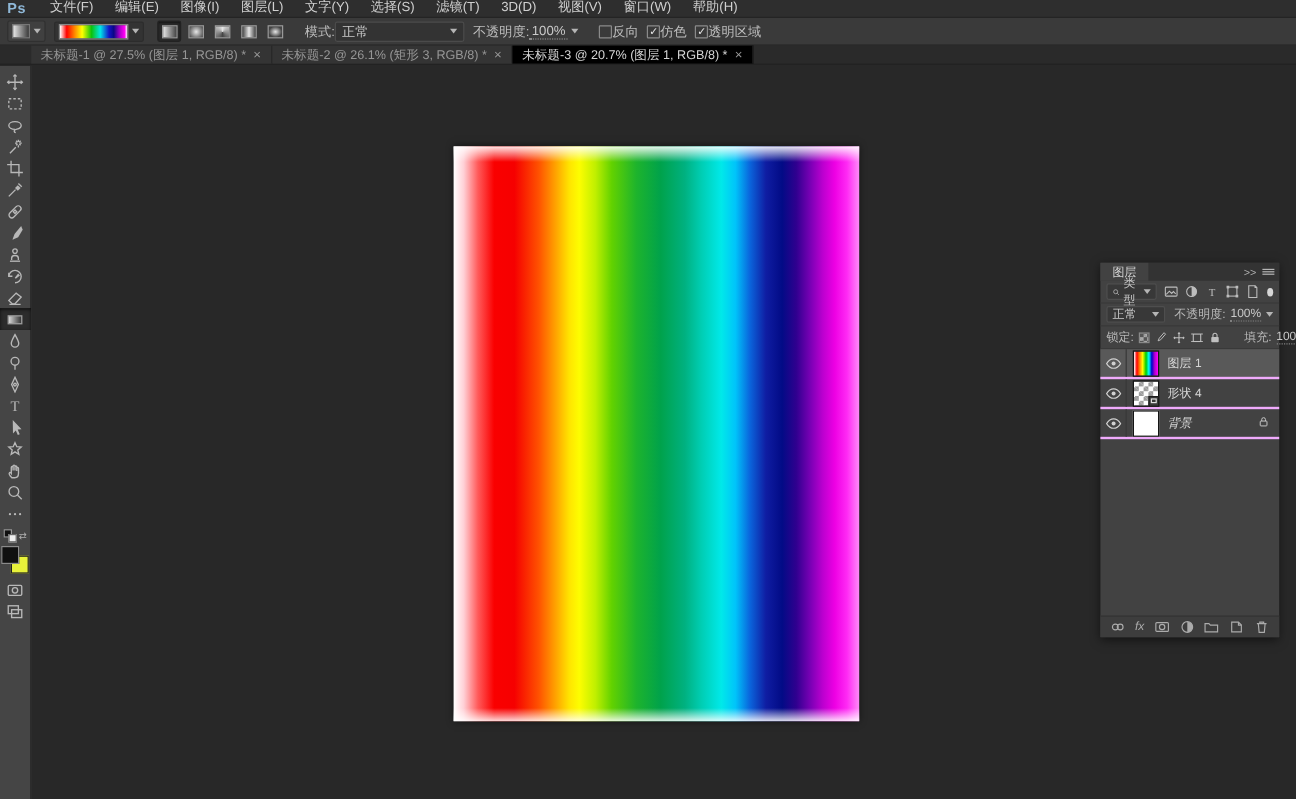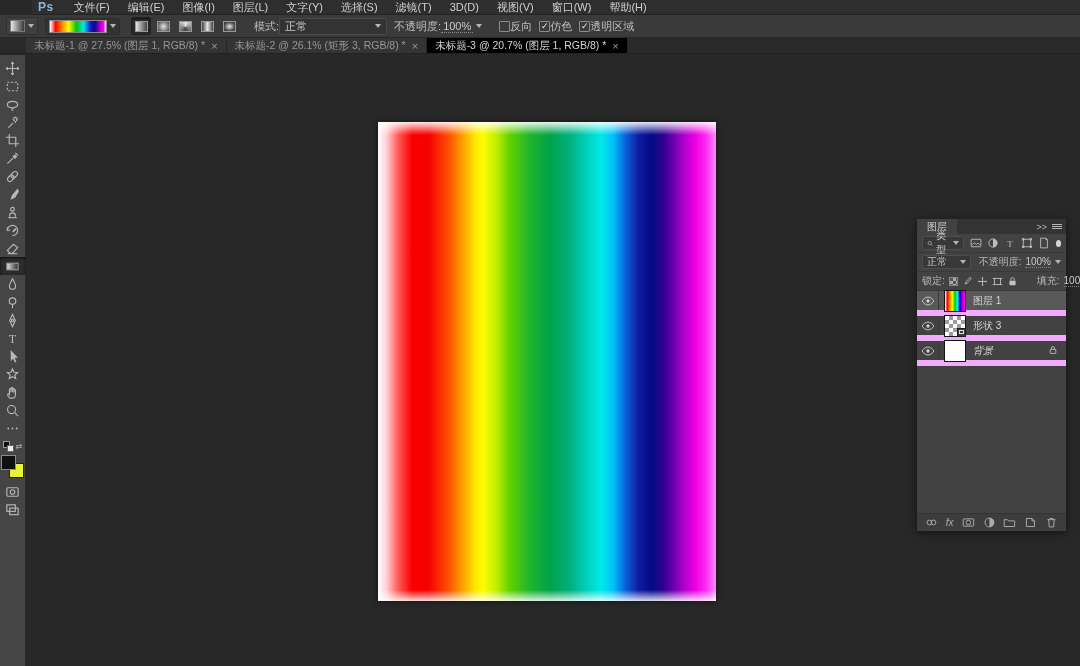--- a/index.html
+++ b/index.html
@@ -3,21 +3,21 @@
 <meta charset="utf-8">
 <style>
   * { margin:0; padding:0; box-sizing:border-box; }
   html,body { background:#1b1b1b; }
   .app {
     position:relative; width:1080px; height:666px; overflow:hidden;
     background:#282828; font-family:"Liberation Sans","DejaVu Sans",sans-serif;
     color:#c9c9c9; -webkit-font-smoothing:antialiased; cursor:default;
   }
   
-  .menubar { height:15px; background:#2e2e2e; display:flex; align-items:flex-start; font-size:11px; border-bottom:1px solid #242424;margin-left:32px;}
+  .menubar { height:15px; background:#2e2e2e; display:flex; align-items:flex-end; font-size:11px; border-bottom:1px solid #242424;}
   .ps-logo { color:#8fb8d8; font-weight:bold; font-size:12px; padding:0 11px 0 6px; letter-spacing:.5px;}
   .menu-item { padding:0 9px; color:#d0d0d0; line-height:15px; white-space:nowrap;}
   
   .optionsbar { height:23px; background:#3a3a3a; border-bottom:1px solid #272727; display:flex; align-items:center; font-size:11px; padding-left:6px; gap:7px;}
   .opt-group { display:flex; align-items:center; gap:0; }
   .chev { width:0; height:0; border-left:3px solid transparent; border-right:3px solid transparent; border-top:4px solid #b5b5b5; display:inline-block;}
   .preset-btn { display:flex; align-items:center; gap:3px; padding:2px 3px; border:1px solid #303030; background:#404040; border-radius:2px;}
   .preset-thumb { width:15px; height:12px; background:linear-gradient(90deg,#e8e8e8,#3a3a3a); border:1px solid #777;}
   .grad-preview-btn { display:flex; align-items:center; gap:3px; padding:1px 3px; border:1px solid #2c2c2c; background:#333; border-radius:2px;}
   .grad-preview { width:58px; height:13px; border:1px solid #888;
@@ -83,21 +83,21 @@
   .blend-dd { display:flex; align-items:center; justify-content:space-between; background:#383838; border:1px solid #4e4e4e; border-radius:2px; height:14px; padding:0 4px; width:66px;}
   .small-label { color:#b9b9b9; white-space:nowrap;}
   .pct { border-bottom:1px dotted #808080;}
   .lock-icons { display:flex; align-items:center; gap:4px;}
   .lock-icons svg { width:11px; height:11px; stroke:#c0c0c0; fill:none; stroke-width:1.3;}
   .checker-sm { width:9px; height:9px; background:
       linear-gradient(45deg,#aaa 25%,transparent 25%,transparent 75%,#aaa 75%),
       linear-gradient(45deg,#aaa 25%,#555 25%,#555 75%,#aaa 75%);
       background-size:6px 6px; background-position:0 0,3px 3px; border:1px solid #888;}
   .layers-list { flex:0 0 auto;}
-  .layer-row { display:flex; align-items:center; height:25px; border-bottom:6px solid #f0abfc; position:relative;}
+  .layer-row { display:flex; align-items:center; height:25px; border-bottom:2px solid #f0abfc; position:relative;}
   .layer-row.selected { background:#595959;}
   .eye-cell { width:22px; display:flex; align-items:center; justify-content:center; border-right:1px solid #393939; height:100%;}
   .eye-cell svg { width:14px; height:10px; stroke:#d0d0d0; fill:none; stroke-width:1.1;}
   .thumb { width:22px; height:22px; border:1px solid #141414; margin-left:5px; position:relative; flex:none;}
   .thumb.rainbow { background:linear-gradient(90deg,#fff 0%,#f00 12%,#ff8a00 24%,#ff0 36%,#0c0 50%,#0ff 62%,#00c 74%,#a0c 86%,#f0f 100%);}
   .thumb.checker { background:
       linear-gradient(45deg,#9c9c9c 25%,transparent 25%,transparent 75%,#9c9c9c 75%),
       linear-gradient(45deg,#9c9c9c 25%,#fff 25%,#fff 75%,#9c9c9c 75%);
       background-size:8px 8px; background-position:0 0,4px 4px;}
   .thumb.white { background:#fff;}
@@ -454,21 +454,21 @@
             <svg viewBox="0 0 16 12">
               <path d="M1 6c2-3.2 4.4-4.7 7-4.7S13 2.8 15 6c-2 3.2-4.4 4.7-7 4.7S3 9.2 1 6z"></path>
               <circle cx="8" cy="6" r="2" fill="#d0d0d0" stroke="none"></circle>
             </svg>
           </span>
         <span class="thumb checker">
             <span class="thumb-badge">
               <i></i>
             </span>
           </span>
-        <span class="layer-name">形状 3</span>
+        <span class="layer-name">形状 4</span>
       </div>
       <div class="layer-row">
         <span class="eye-cell">
             <svg viewBox="0 0 16 12">
               <path d="M1 6c2-3.2 4.4-4.7 7-4.7S13 2.8 15 6c-2 3.2-4.4 4.7-7 4.7S3 9.2 1 6z"></path>
               <circle cx="8" cy="6" r="2" fill="#d0d0d0" stroke="none"></circle>
             </svg>
           </span>
         <span class="thumb white"></span>
         <span class="layer-name italic">背景</span>

